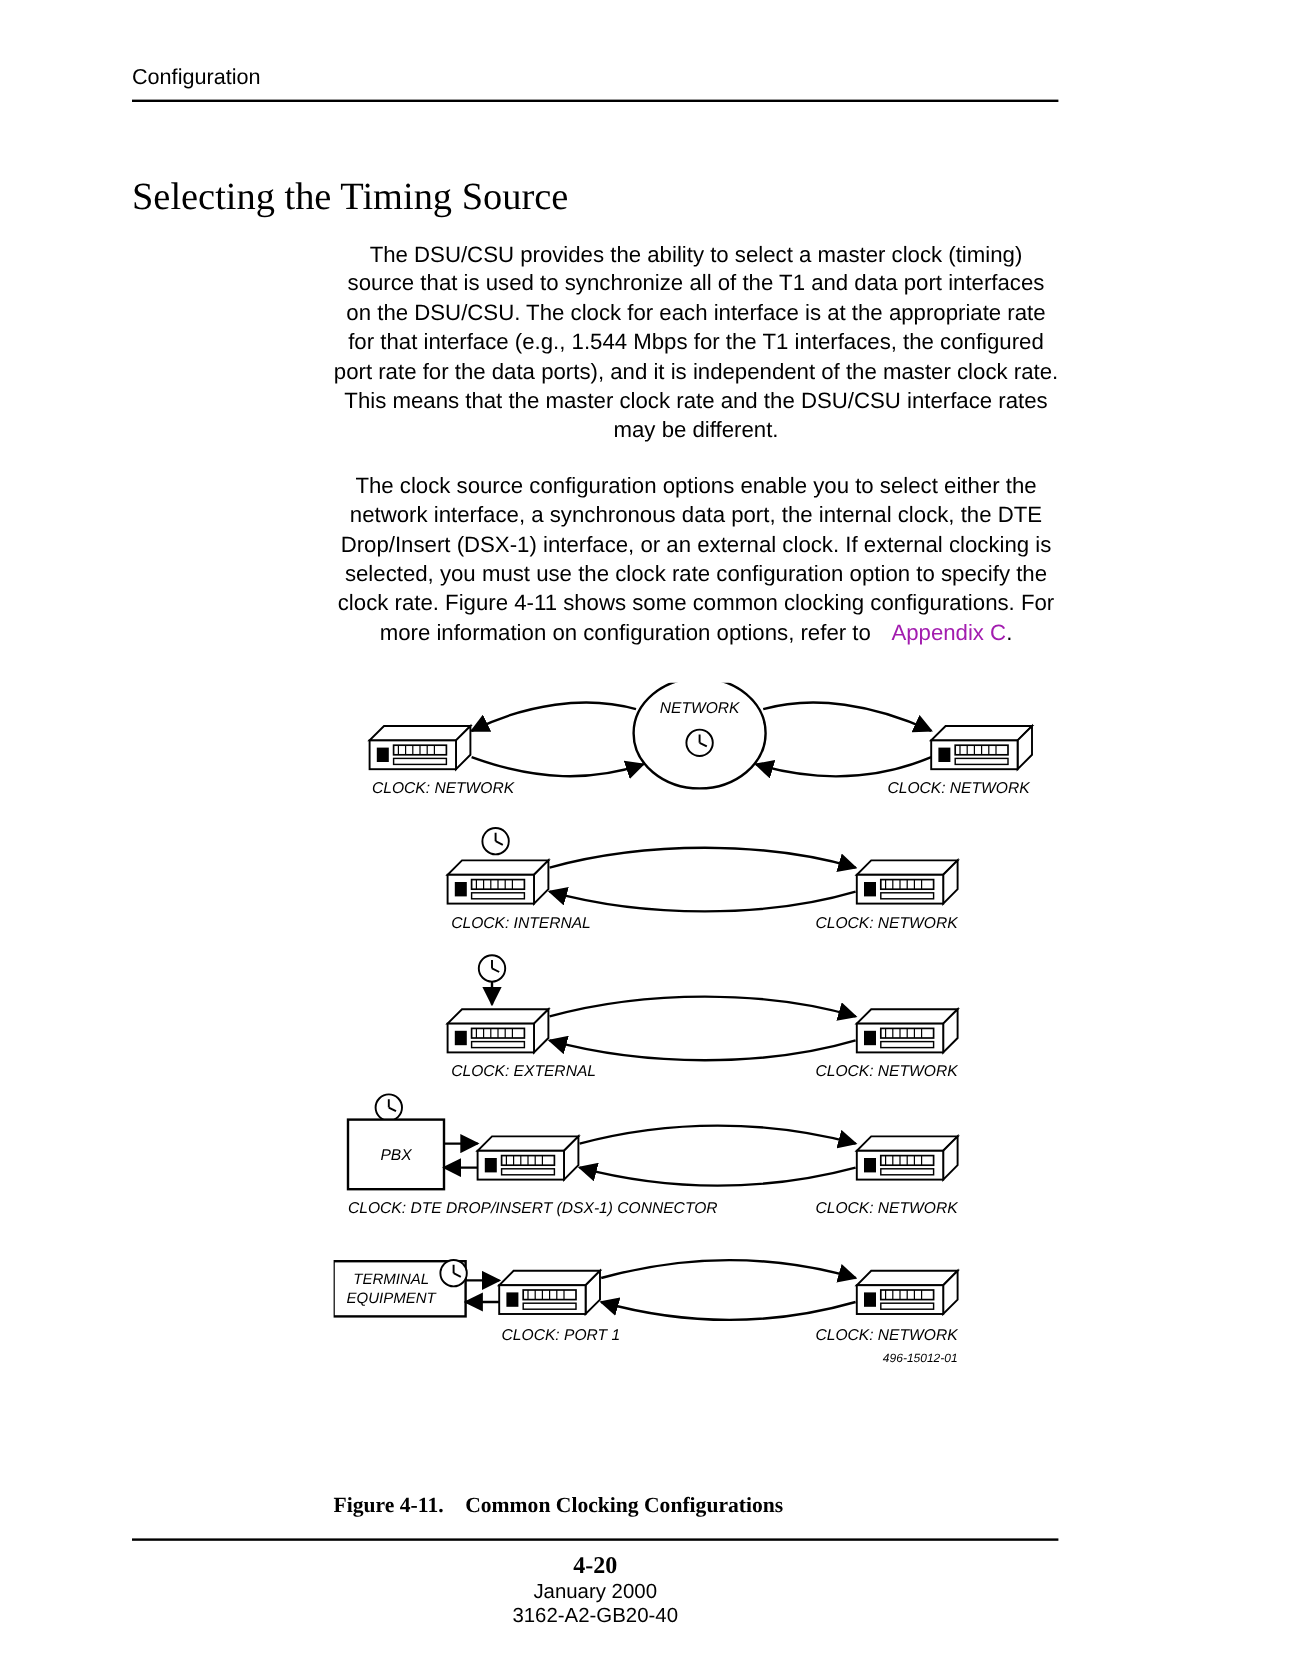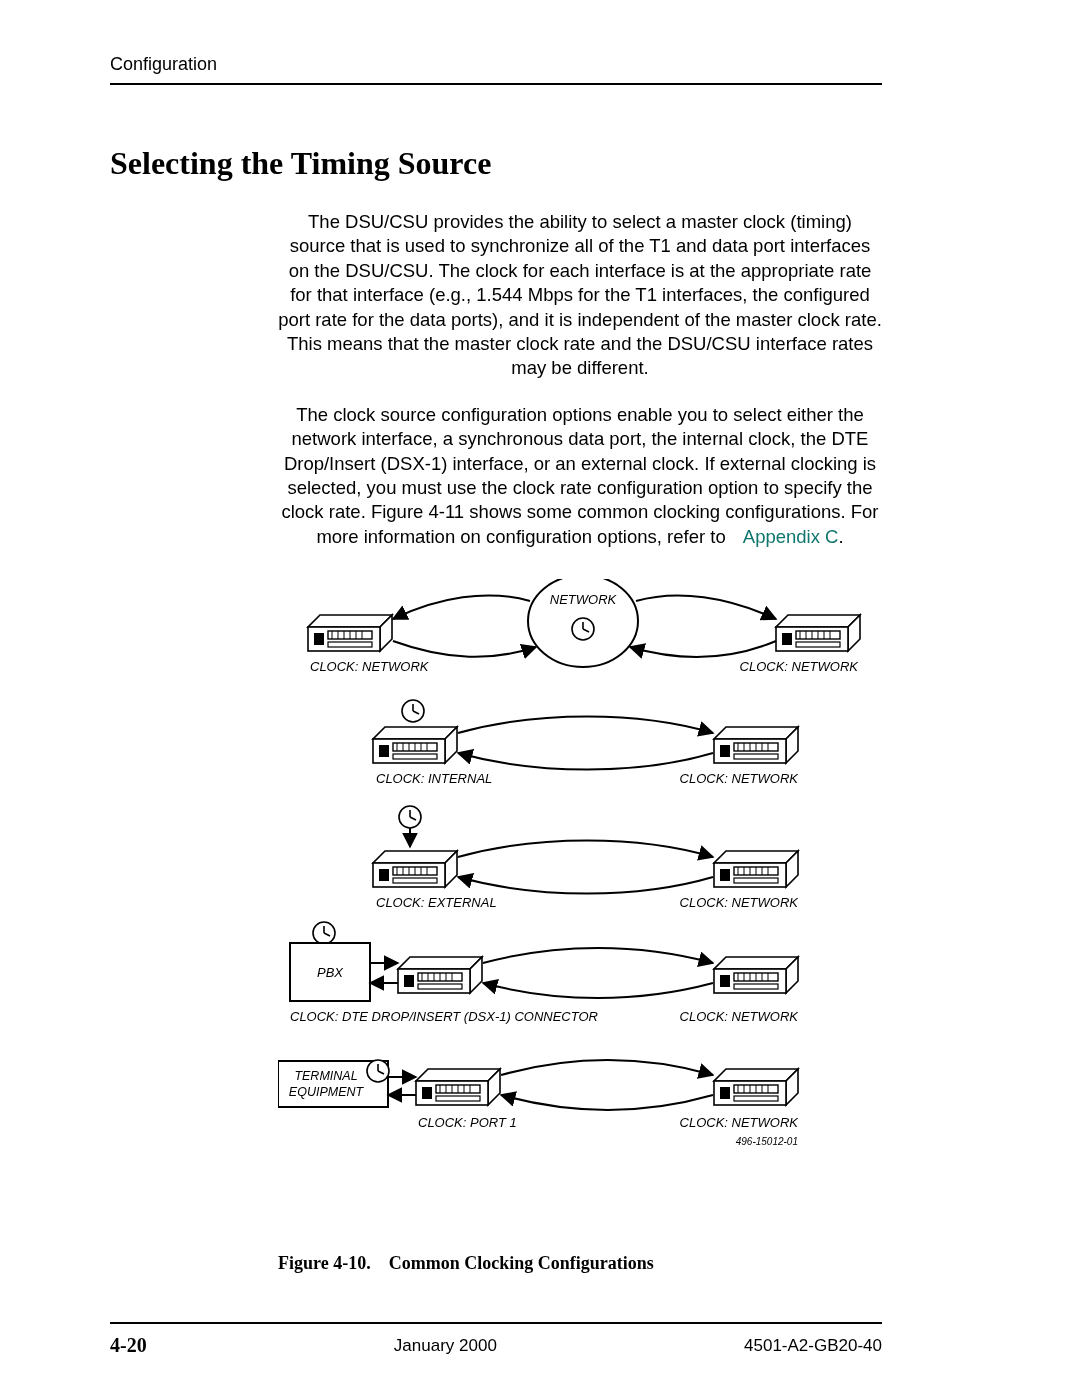--- a/index.html
+++ b/index.html
@@ -18,33 +18,33 @@
   }
   .header-row {
     display: flex;
     justify-content: space-between;
     font-size: 18px;
     padding-bottom: 8px;
     border-bottom: 2px solid #000;
   }
   .section-title {
     font-family: "Times New Roman", Times, serif;
-    font-weight: bold;
+    font-weight: normal;
     font-size: 32px;
     margin-top: 60px;
-    margin-bottom: 28px;
+    margin-bottom: 18px;
   }
   .body-text {
     margin-left: 168px;
     font-size: 18.5px;
     line-height: 1.32;
     text-align: center;
   }
   .body-text p { margin: 0 0 22px 0; }
-  .appendix-link { color: #0f766e; margin-left: 12px; }
+  .appendix-link { color: #a21caf; margin-left: 12px; }
   .figure-wrap {
     margin-left: 168px;
     margin-top: 30px;
     font-style: italic;
   }
   .figure-caption {
     font-family: "Times New Roman", Times, serif;
     font-weight: bold;
     font-size: 18px;
     margin-top: 30px;
@@ -52,20 +52,21 @@
   }
   .footer-row {
     position: absolute;
     left: 110px; right: 110px; bottom: 40px;
     border-top: 2px solid #000;
     padding-top: 10px;
     display: flex;
     justify-content: space-between;
     align-items: center;
     font-size: 17px;
+    flex-direction: column;
   }
   .footer-page {
     font-family: "Times New Roman", Times, serif;
     font-weight: bold;
     font-size: 20px;
   }
   svg text {
     font-family: Arial, Helvetica, sans-serif;
   }
 </style>
@@ -181,21 +182,21 @@
         <use href="#device" x="436" y="16"></use>
         <path d="M223 28 C 295 8, 365 8, 435 28" fill="none" stroke="#000" stroke-width="2" marker-end="url(#ah)"></path>
         <path d="M223 48 C 295 68, 365 68, 435 48" fill="none" stroke="#000" stroke-width="2" marker-start="url(#ah)"></path>
         <text x="140" y="80" font-size="13">CLOCK: PORT 1</text>
         <text x="520" y="80" font-size="13" text-anchor="end">CLOCK: NETWORK</text>
         <text x="520" y="98" font-size="10" text-anchor="end">496-15012-01</text>
       </g>
     </svg>
   </div>
 
-  <div class="figure-caption">Figure 4-10. Common Clocking Configurations</div>
+  <div class="figure-caption">Figure 4-11. Common Clocking Configurations</div>
 
   <div class="footer-row">
     <span class="footer-page">4-20</span>
     <span>January 2000</span>
-    <span>4501-A2-GB20-40</span>
+    <span>3162-A2-GB20-40</span>
   </div>
 
 </div>
 
 </body></html>

